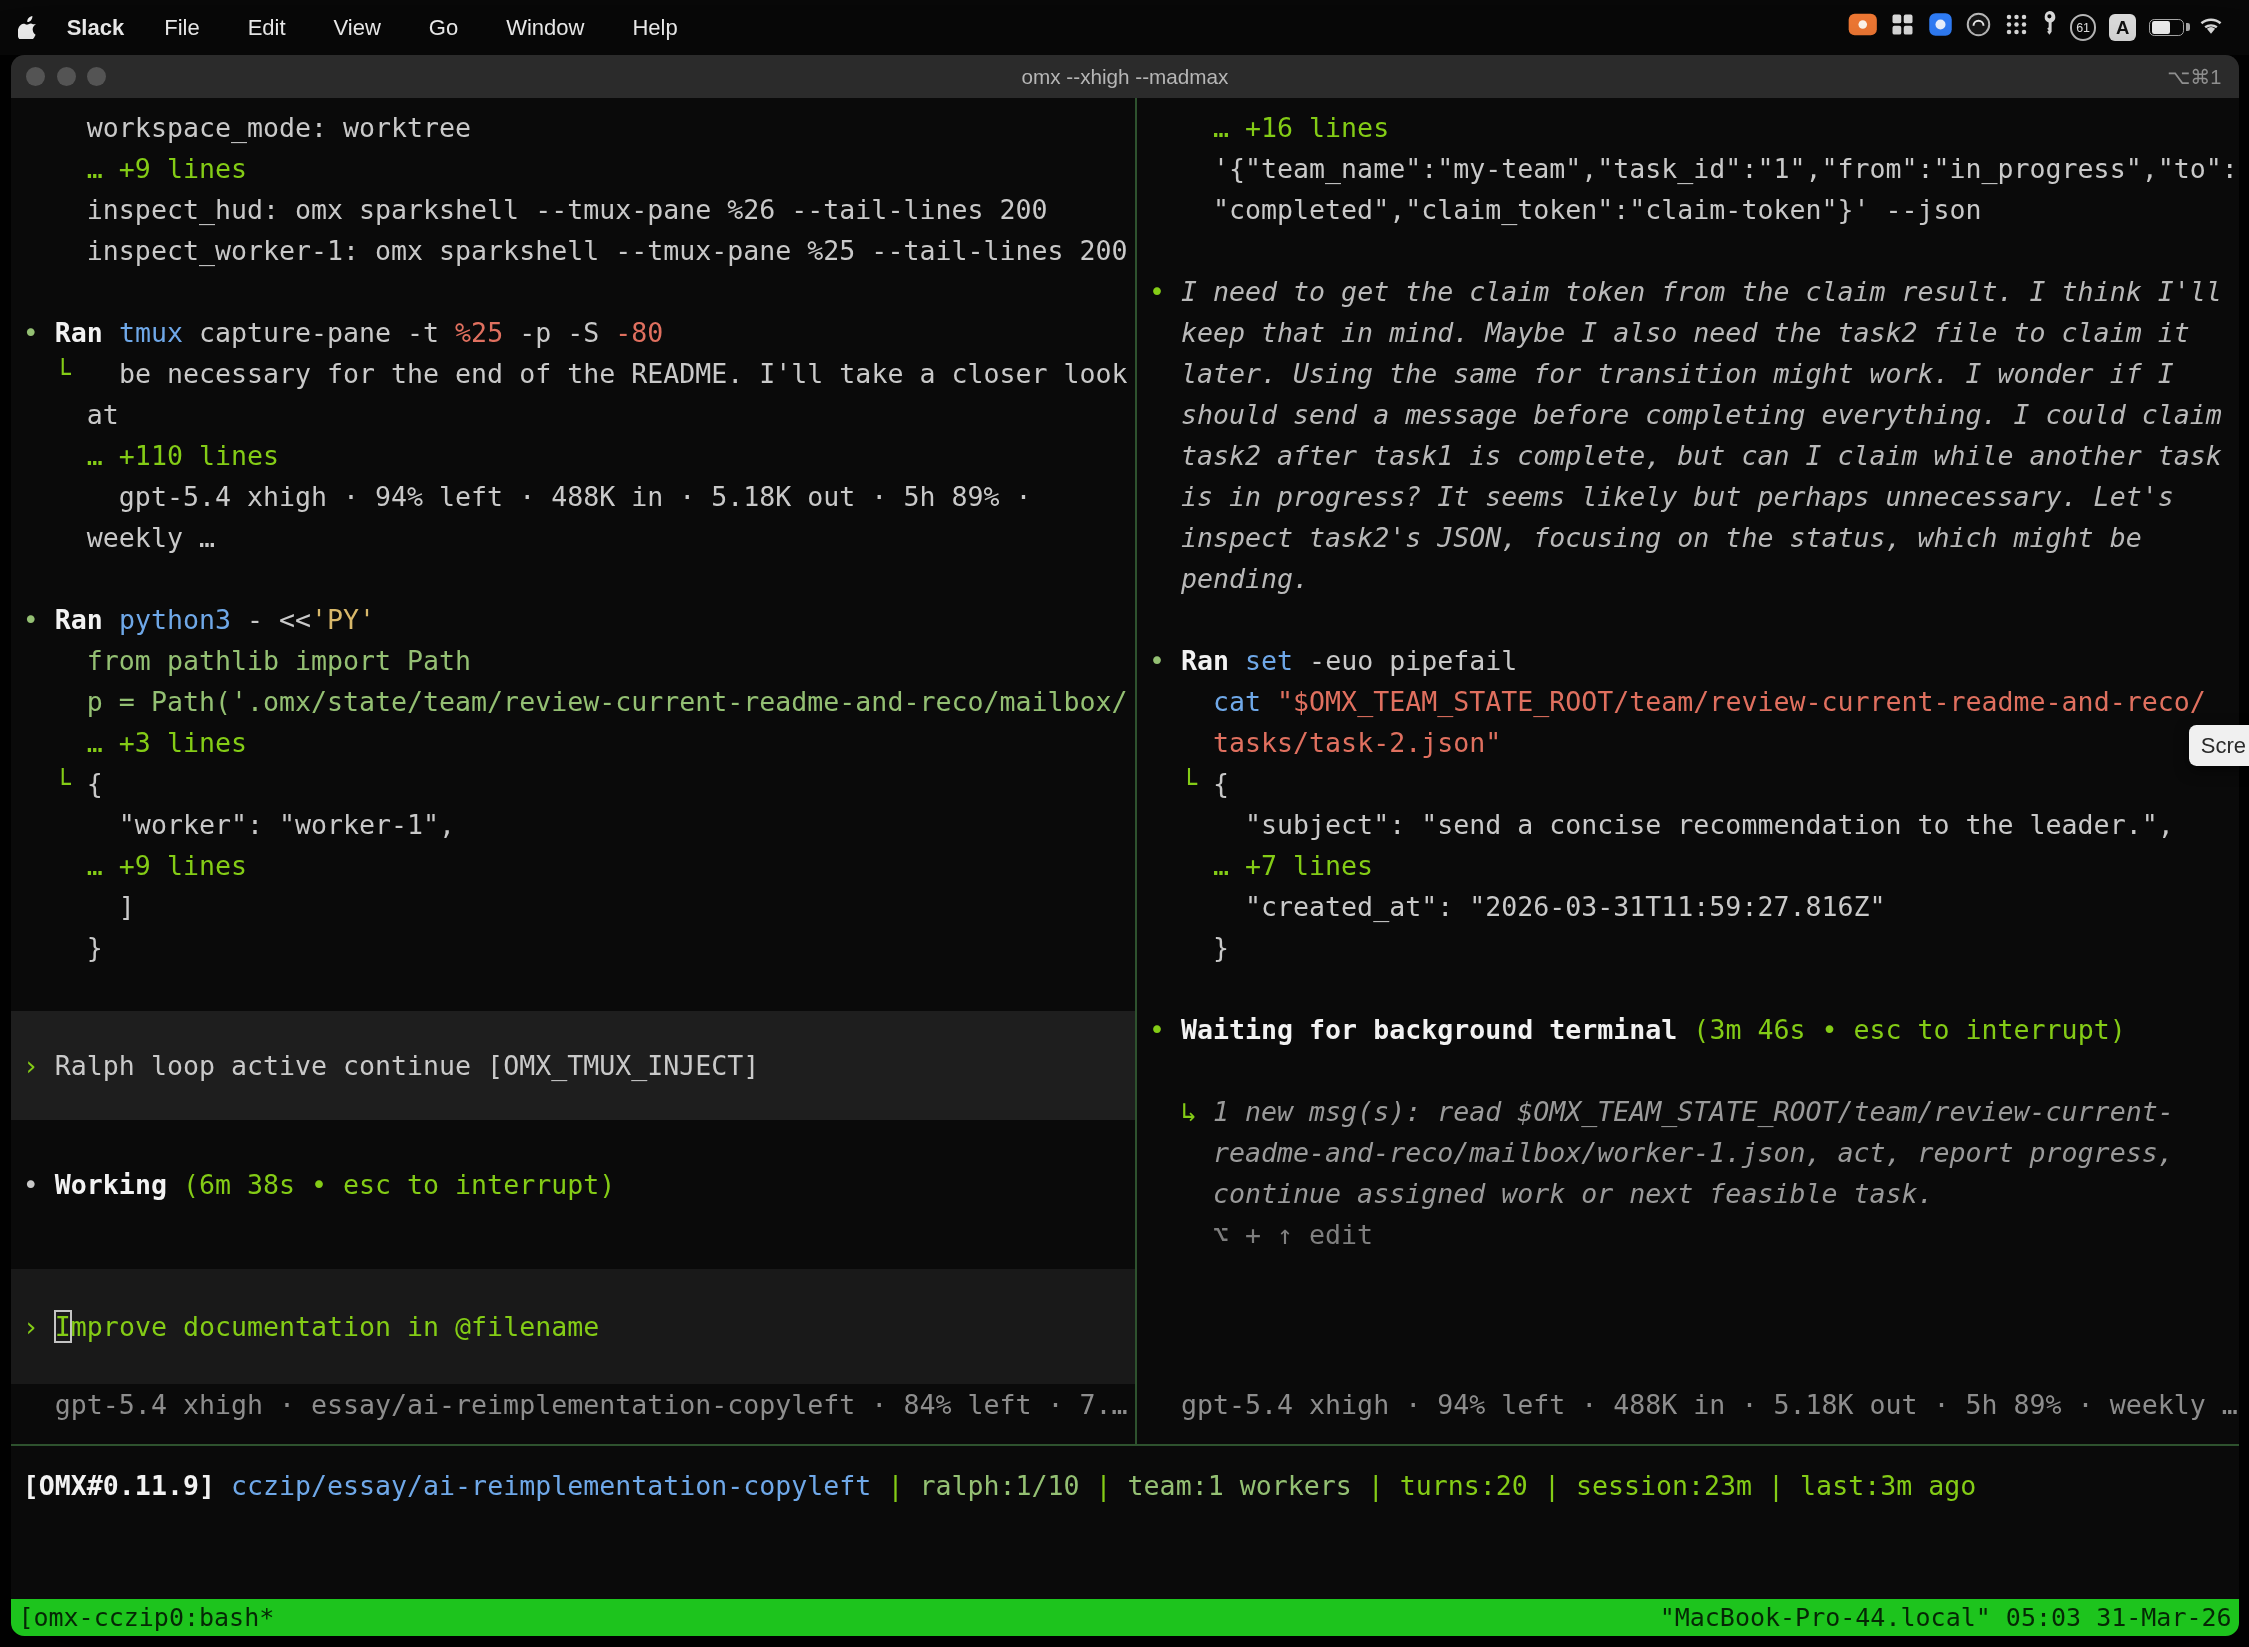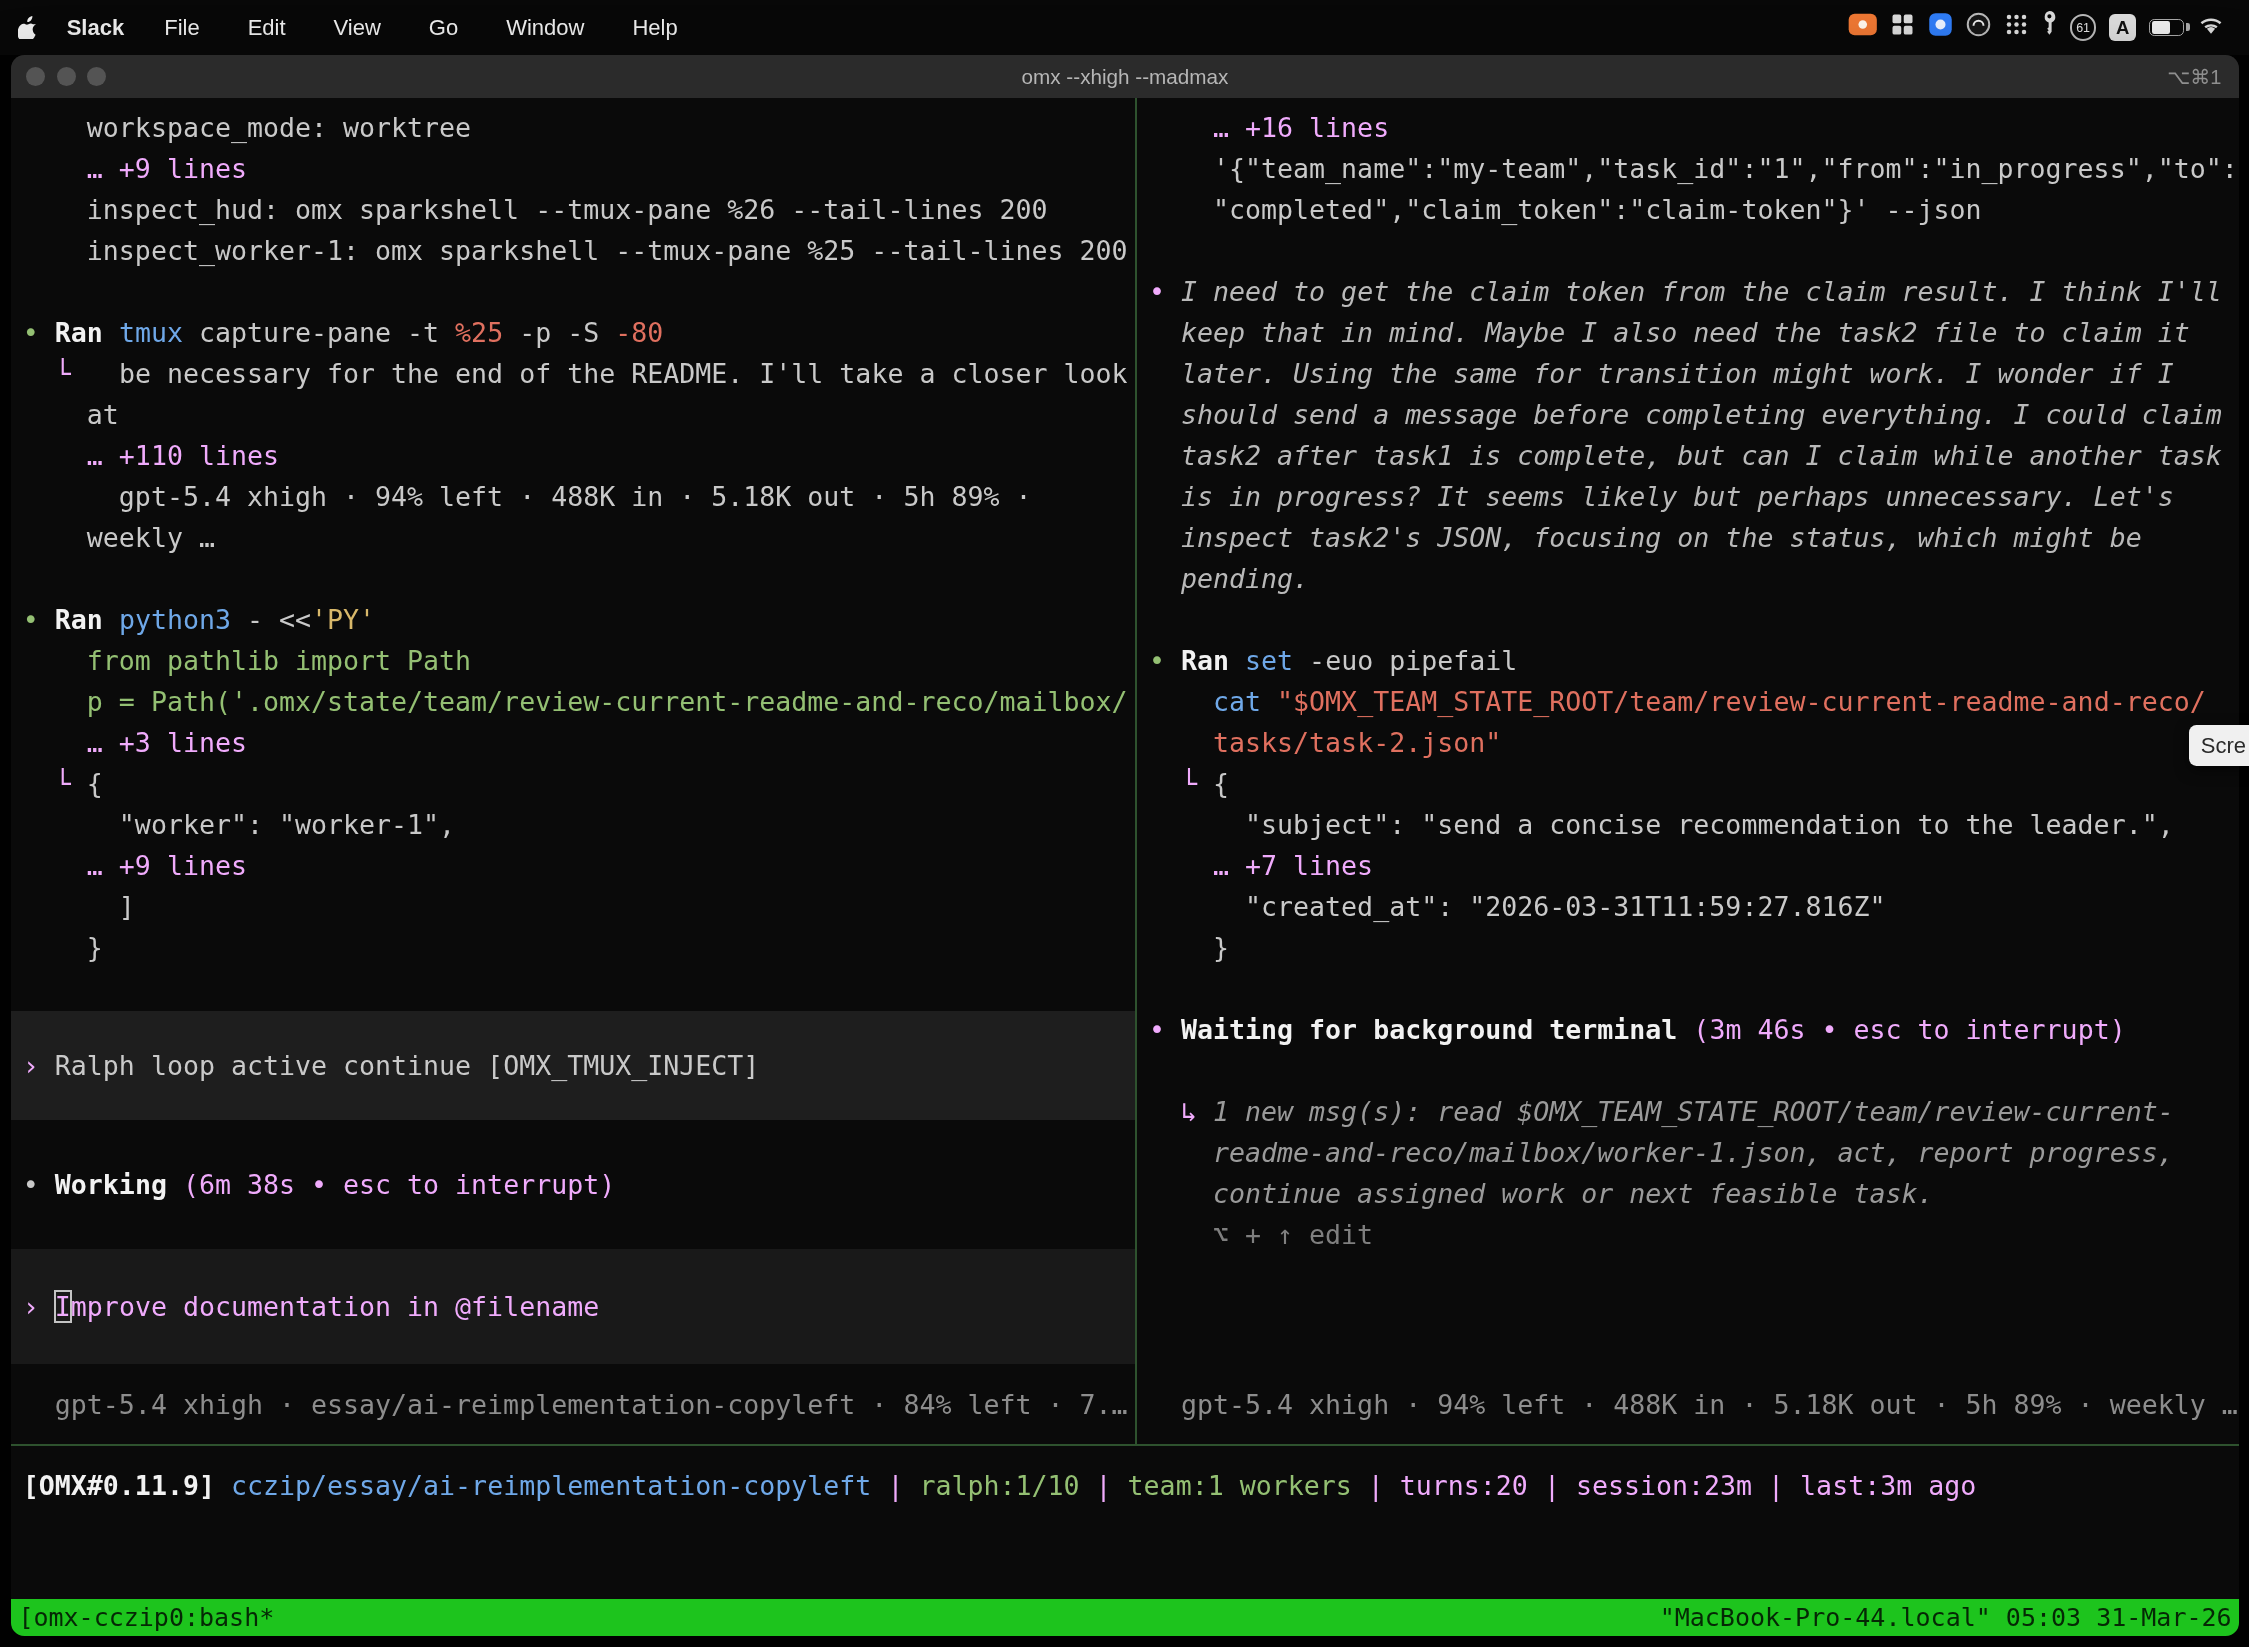--- a/index.html
+++ b/index.html
@@ -31,31 +31,31 @@
   .term{flex:1;display:flex;flex-direction:column;font-family:"DejaVu Sans Mono","DejaVu Sans",monospace;font-size:26.6px;line-height:41px;color:#c9c9c9;background:#0a0a0a}
   .panes{display:flex;flex:0 0 1346px;min-height:0}
   .pane{overflow:hidden;display:flex;flex-direction:column;padding:8.9px 3px 19px 11.8px}
   .pane-left{width:1124px;flex:none}
   .pane-right{flex:1}
   .vdiv{width:2.2px;background:#2e522e;flex:none}
   .hdiv{height:2.2px;background:#2e522e;flex:none}
   .ln{white-space:pre;min-height:41px}
   .c-fg{color:#c9c9c9}
   .c-b{color:#f2f2f2;font-weight:bold}
-  .c-dim{color:#f0abfc}
+  .c-dim{color:#84cc16}
   .c-dim2{color:#7f7f7f}
   .c-blue{color:#6fa8e8}
   .c-red{color:#e0705f}
   .c-grn{color:#94c073}
   .c-yel{color:#d8b86a}
   .c-it{color:#b9b9b9;font-style:italic}
   .c-itd{color:#9a9a9a;font-style:italic}
   .band{background:#1e1e1e;margin:43px -3px 0 -11.8px;padding:34px 3px 34px 11.8px}
   .working{margin-top:44px}
-  .band2{background:#191919;margin:44px -3px 0 -11.8px;padding:37px 3px 37px 11.8px}
+  .band2{background:#191919;margin:64px -3px 0 -11.8px;padding:37px 3px 37px 11.8px}
   .band3{background:#151515;margin:22px -3px 0 -11.8px;padding:14.8px 3px 14.8px 11.8px}
   .pane-status{margin-top:auto;color:#8d8d8d}
   .cursor{outline:2.2px solid #c3c3c3;outline-offset:-1.5px}
   .hud{padding:19px 0 0 11.8px}
   .tmuxbar{margin-top:auto;height:37px;background:#1dc41d;color:#052805;display:flex;justify-content:space-between;font-size:25px;line-height:37px;padding:0 7.4px;white-space:pre;flex:0 0 auto}
 
   
   .toast{position:absolute;right:0;top:725px;height:41px;min-width:61px;background:#f0f0f0;color:#2a2a2a;border-radius:7.4px 0 0 7.4px;display:flex;align-items:center;padding-left:11.8px;font-size:22px;z-index:10;box-shadow:0 4.4px 13.3px rgba(0,0,0,.5)}
 </style>
 </head>

